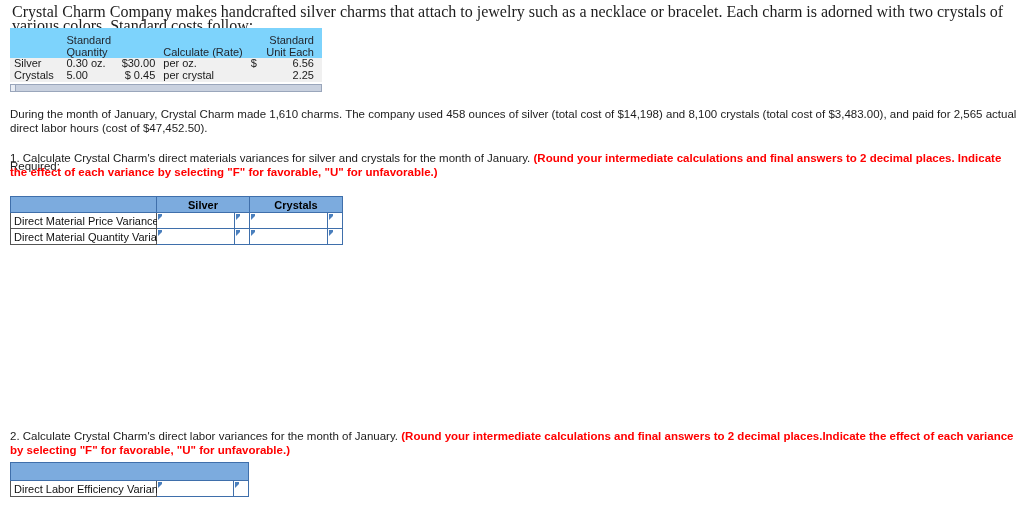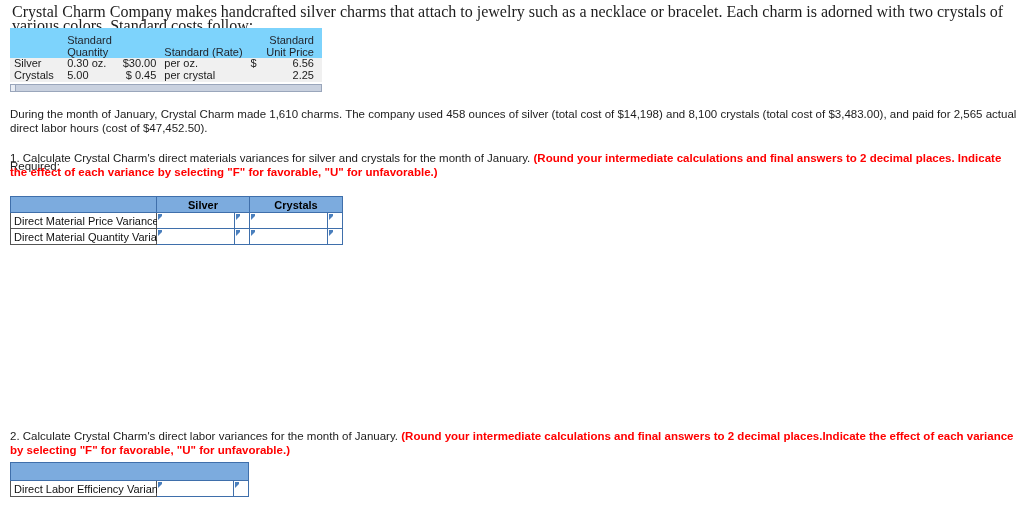--- a/index.html
+++ b/index.html
@@ -165,25 +165,25 @@
 <div class="std-cost-wrap">
   <table class="std-cost">
     <thead>
       <tr>
         <td class="sc-label"></td>
         <td class="sc-qty hdr-2line">
           <div>Standard</div>
           <div>Quantity</div>
         </td>
         <td class="sc-rate-n"></td>
-        <td class="sc-rate-u">Standard (Rate)</td>
+        <td class="sc-rate-u">Calculate (Rate)</td>
         <td class="sc-unit-d"></td>
         <td class="sc-unit hdr-2line">
           <div>Standard</div>
-          <div>Unit Price</div>
+          <div>Unit Each</div>
         </td>
       </tr>
     </thead>
     <tbody>
       <tr>
         <td class="sc-label">Silver</td>
         <td class="sc-qty">0.30 oz.</td>
         <td class="sc-rate-n">$30.00</td>
         <td class="sc-rate-u">per oz.</td>
         <td class="sc-unit-d">$</td>

